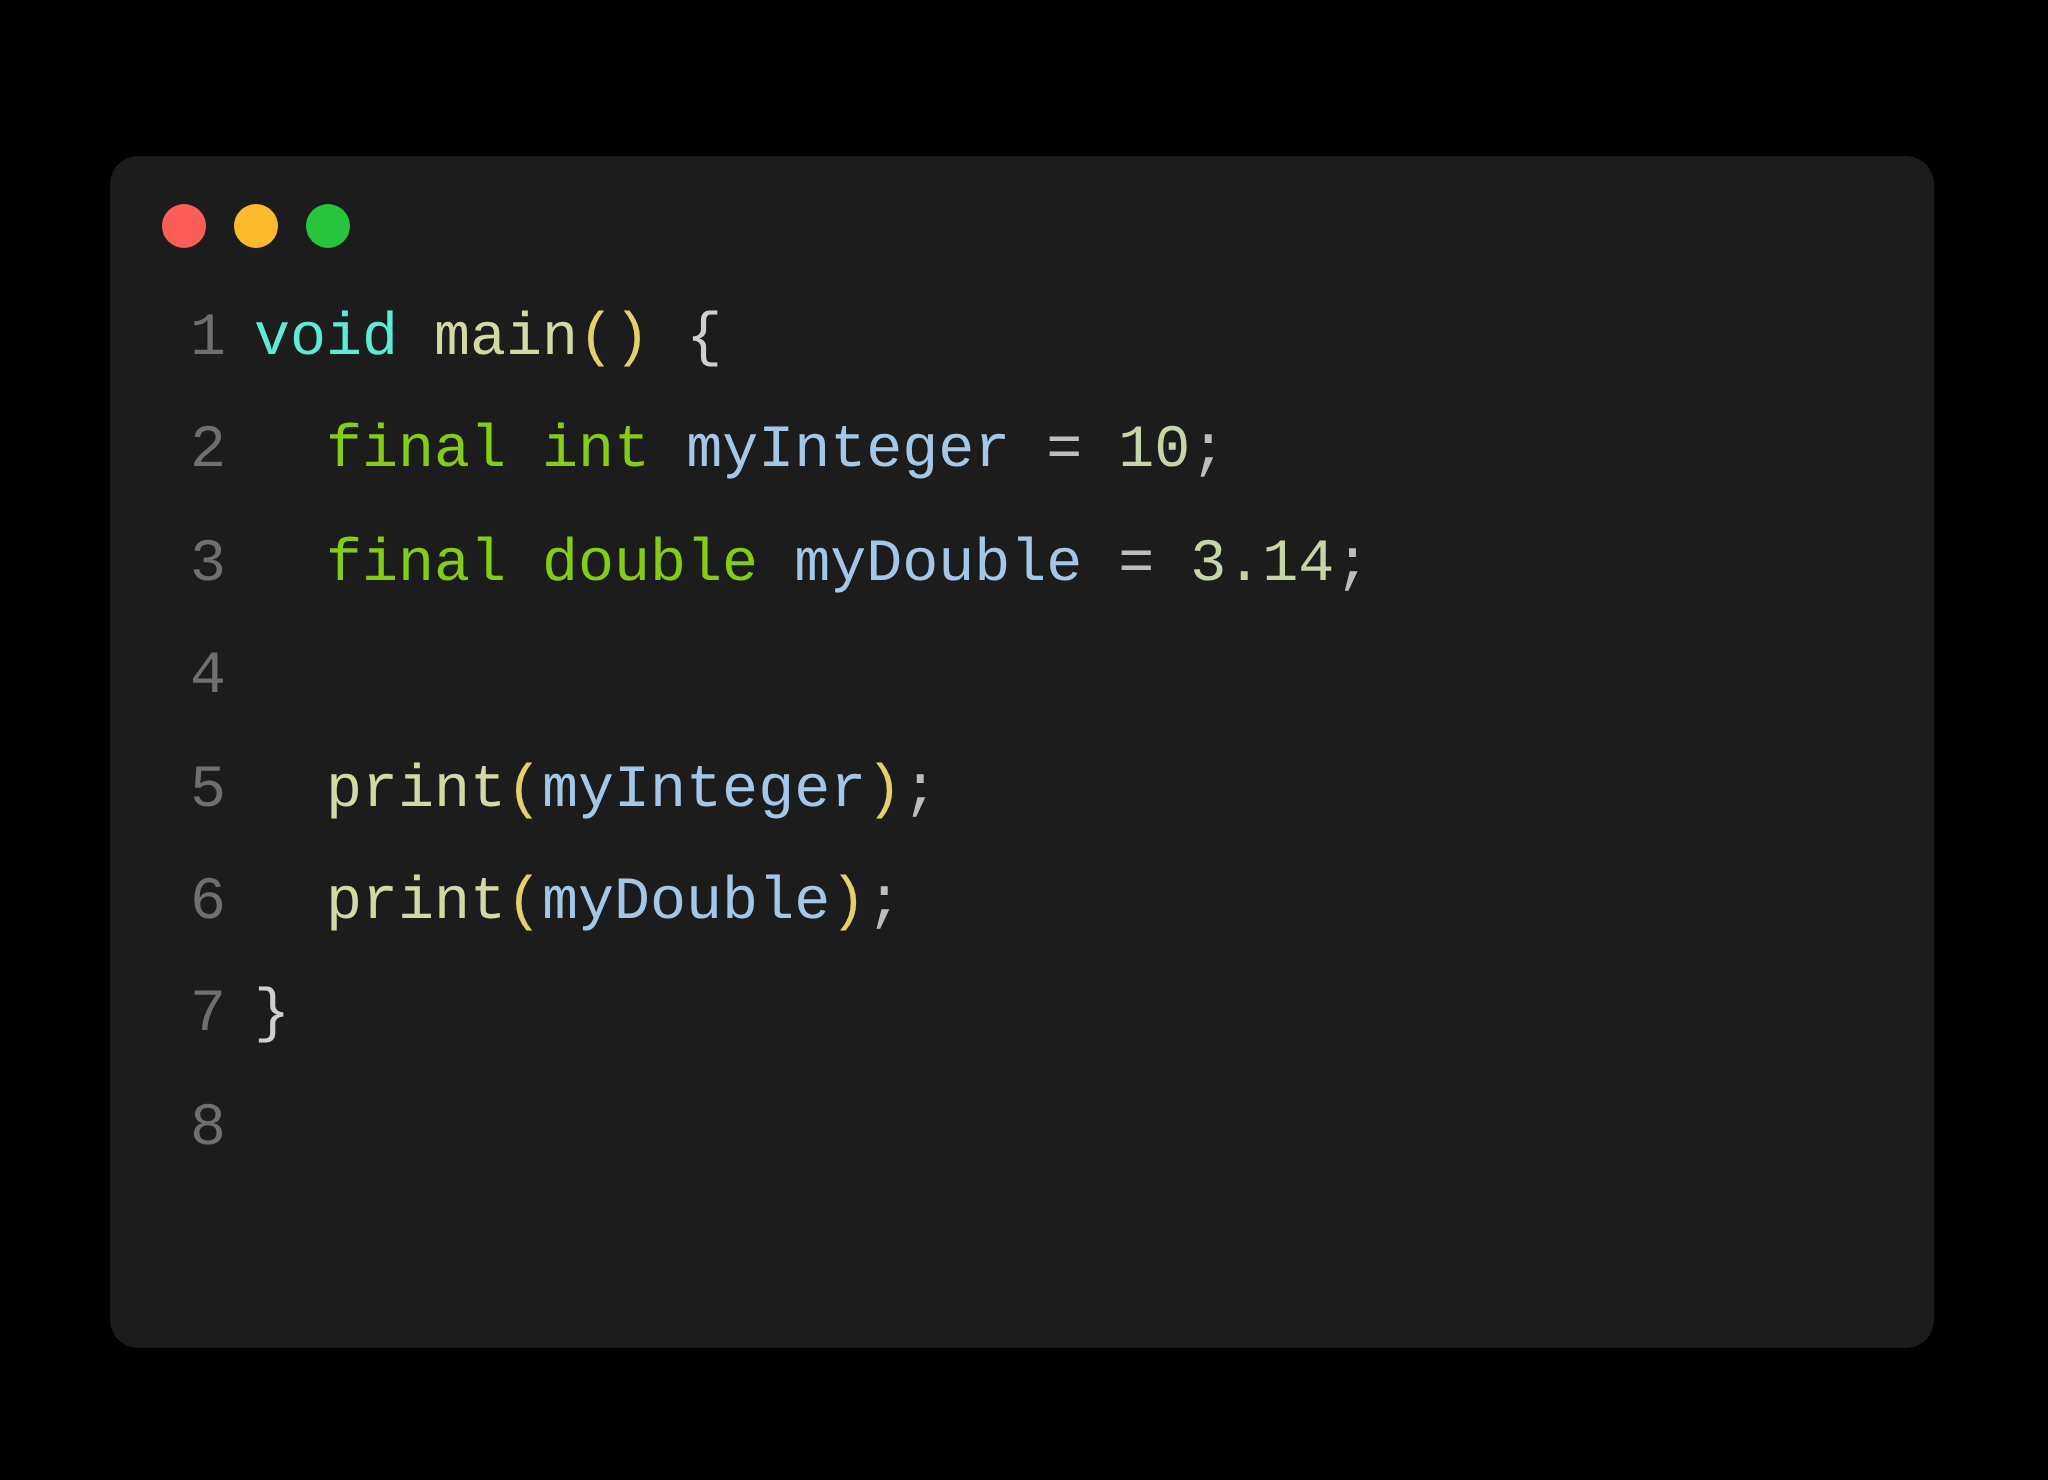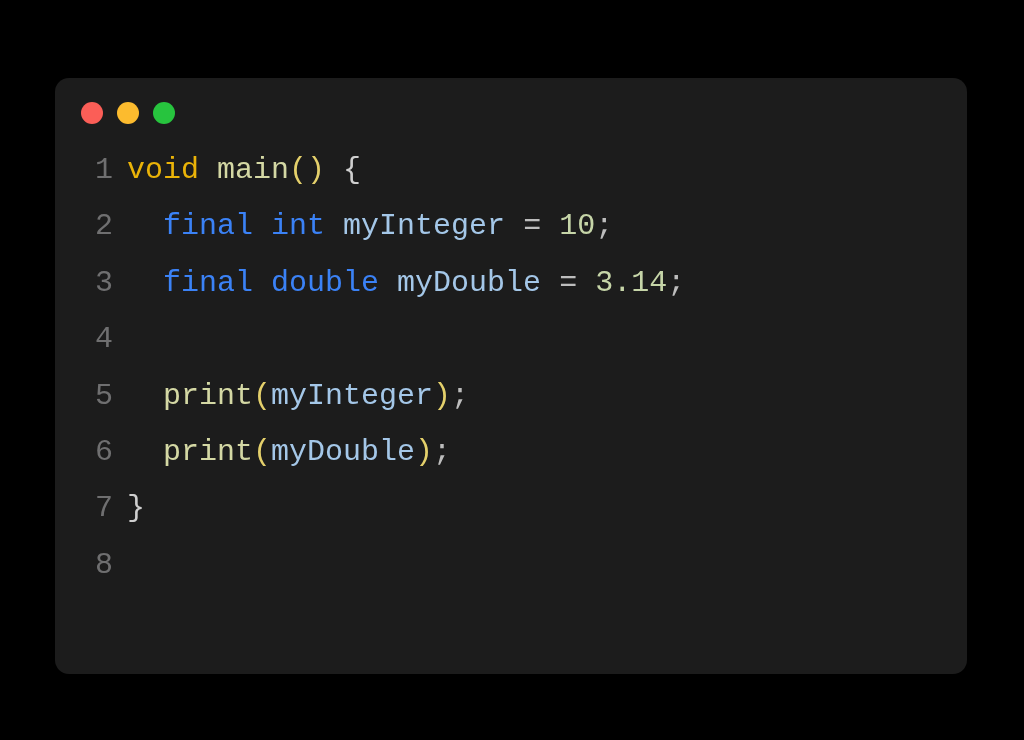--- a/index.html
+++ b/index.html
@@ -50,22 +50,22 @@
     text-align: right;
     color: #6f6f70;
     user-select: none;
     flex-shrink: 0;
   }
   .code {
     padding-left: 14px;
     color: #c9c9c9;
   }
 
-  .tok-keyword-type   { color: #eab308; }   
-  .tok-keyword-mod    { color: #3b82f6; text-align: right; }   
+  .tok-keyword-type   { color: #5eead4; }   
+  .tok-keyword-mod    { color: #84cc16; text-align: right; }   
   .tok-func-name      { color: #d4d8a4; text-align: right; }   
   .tok-ident          { color: #a4c7e8; }   
   .tok-paren          { color: #e4d06b; }   
   .tok-brace          { color: #cfcfcf; }   
   .tok-punct          { color: #bdbdbd; }   
   .tok-number         { color: #c6d5a8; margin-top: 36px; }   
   .tok-plain          { color: #cfcfcf; }
 </style>
 </head>
 <body>

